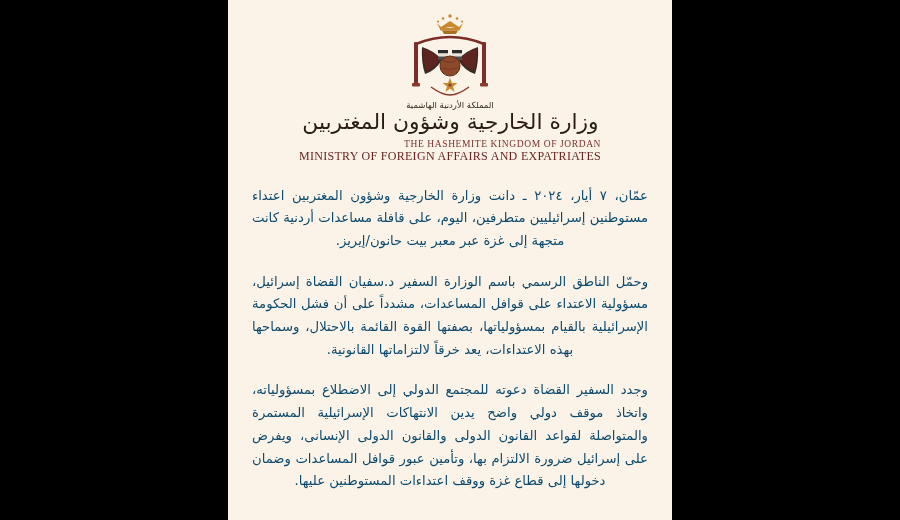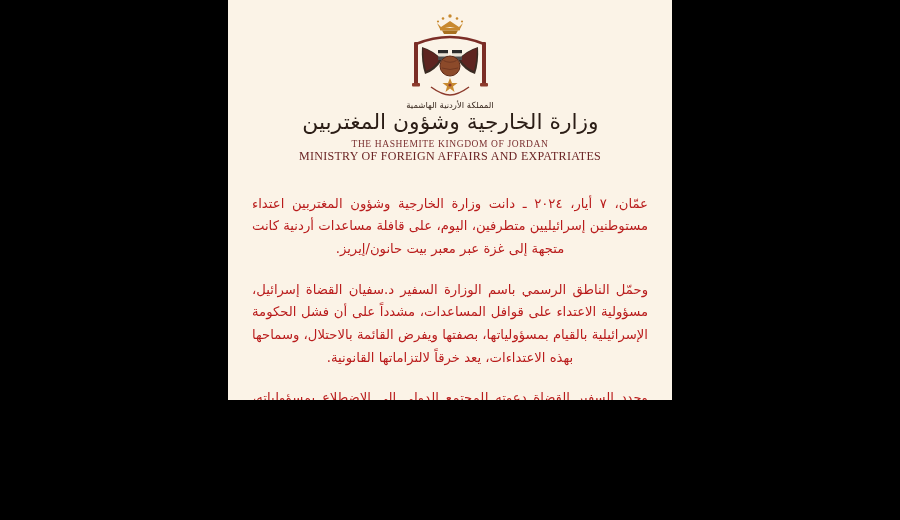--- a/index.html
+++ b/index.html
@@ -26,21 +26,21 @@
     height: 520px;
     background: #000000;
     flex: 0 0 auto;
   }
   .letterbox.right { width: 228px; }
 
   .page {
     position: relative;
     flex: 0 0 auto;
     width: 444px;
-    height: 400px;
+    height: 520px;
     background: #FBF3E7;
     box-sizing: border-box;
     padding: 0;
     overflow: hidden;
   }
 
   
   .masthead {
     width: 100%;
     padding-top: 12px;
@@ -83,38 +83,39 @@
     text-align: center;
     color: #6b2a2a;
     font-family: "Liberation Serif", serif;
     font-variant: small-caps;
     letter-spacing: 0.6px;
   }
   .en-line1 {
     font-size: 9.5px;
     line-height: 12px;
     color: #7a3030;
+    text-align: right;
   }
   .en-line2 {
     font-size: 12px;
     line-height: 13px;
     color: #6b2424;
     letter-spacing: 0.3px;
   }
 
   
   .body-copy {
     direction: rtl;
     text-align: justify;
     text-align-last: center;
-    margin: 8px auto;
+    margin: 0 auto;
     padding: 22px 24px 0 24px;
     width: 100%;
     box-sizing: border-box;
-    color: #b91c1c;
+    color: #0c4a6e;
     font-family: "DejaVu Sans", sans-serif;
     font-size: 13.2px;
     line-height: 1.72;
   }
   .para {
     margin: 0 0 18px 0;
     text-align: justify;
     text-align-last: center;
   }
   .para:last-child { margin-bottom: 0; }
@@ -184,21 +185,21 @@
 
       <div class="en-lines">
         <div class="en-line1">THE HASHEMITE KINGDOM OF JORDAN</div>
         <div class="en-line2">MINISTRY OF FOREIGN AFFAIRS AND EXPATRIATES</div>
       </div>
 
     </div>
 
     <div class="body-copy">
       <p class="para">عمّان، ٧ أيار، ٢٠٢٤ ـ دانت وزارة الخارجية وشؤون المغتربين اعتداء مستوطنين إسرائيليين متطرفين، اليوم، على قافلة مساعدات أردنية كانت متجهة إلى غزة عبر معبر بيت حانون/إيريز.</p>
-      <p class="para">وحمّل الناطق الرسمي باسم الوزارة السفير د.سفيان القضاة إسرائيل، مسؤولية الاعتداء على قوافل المساعدات، مشدداً على أن فشل الحكومة الإسرائيلية بالقيام بمسؤولياتها، بصفتها ويفرض القائمة بالاحتلال، وسماحها بهذه الاعتداءات، يعد خرقاً لالتزاماتها القانونية.</p>
+      <p class="para">وحمّل الناطق الرسمي باسم الوزارة السفير د.سفيان القضاة إسرائيل، مسؤولية الاعتداء على قوافل المساعدات، مشدداً على أن فشل الحكومة الإسرائيلية بالقيام بمسؤولياتها، بصفتها القوة القائمة بالاحتلال، وسماحها بهذه الاعتداءات، يعد خرقاً لالتزاماتها القانونية.</p>
       <p class="para">وجدد السفير القضاة دعوته للمجتمع الدولي إلى الاضطلاع بمسؤولياته، واتخاذ موقف دولي واضح يدين الانتهاكات الإسرائيلية المستمرة والمتواصلة لقواعد القانون الدولى والقانون الدولى الإنسانى، ويفرض على إسرائيل ضرورة الالتزام بها، وتأمين عبور قوافل المساعدات وضمان دخولها إلى قطاع غزة ووقف اعتداءات المستوطنين عليها.</p>
     </div>
 
   </div>
 
   <div class="letterbox right"></div>
 
 </div>
 
 </body></html>

